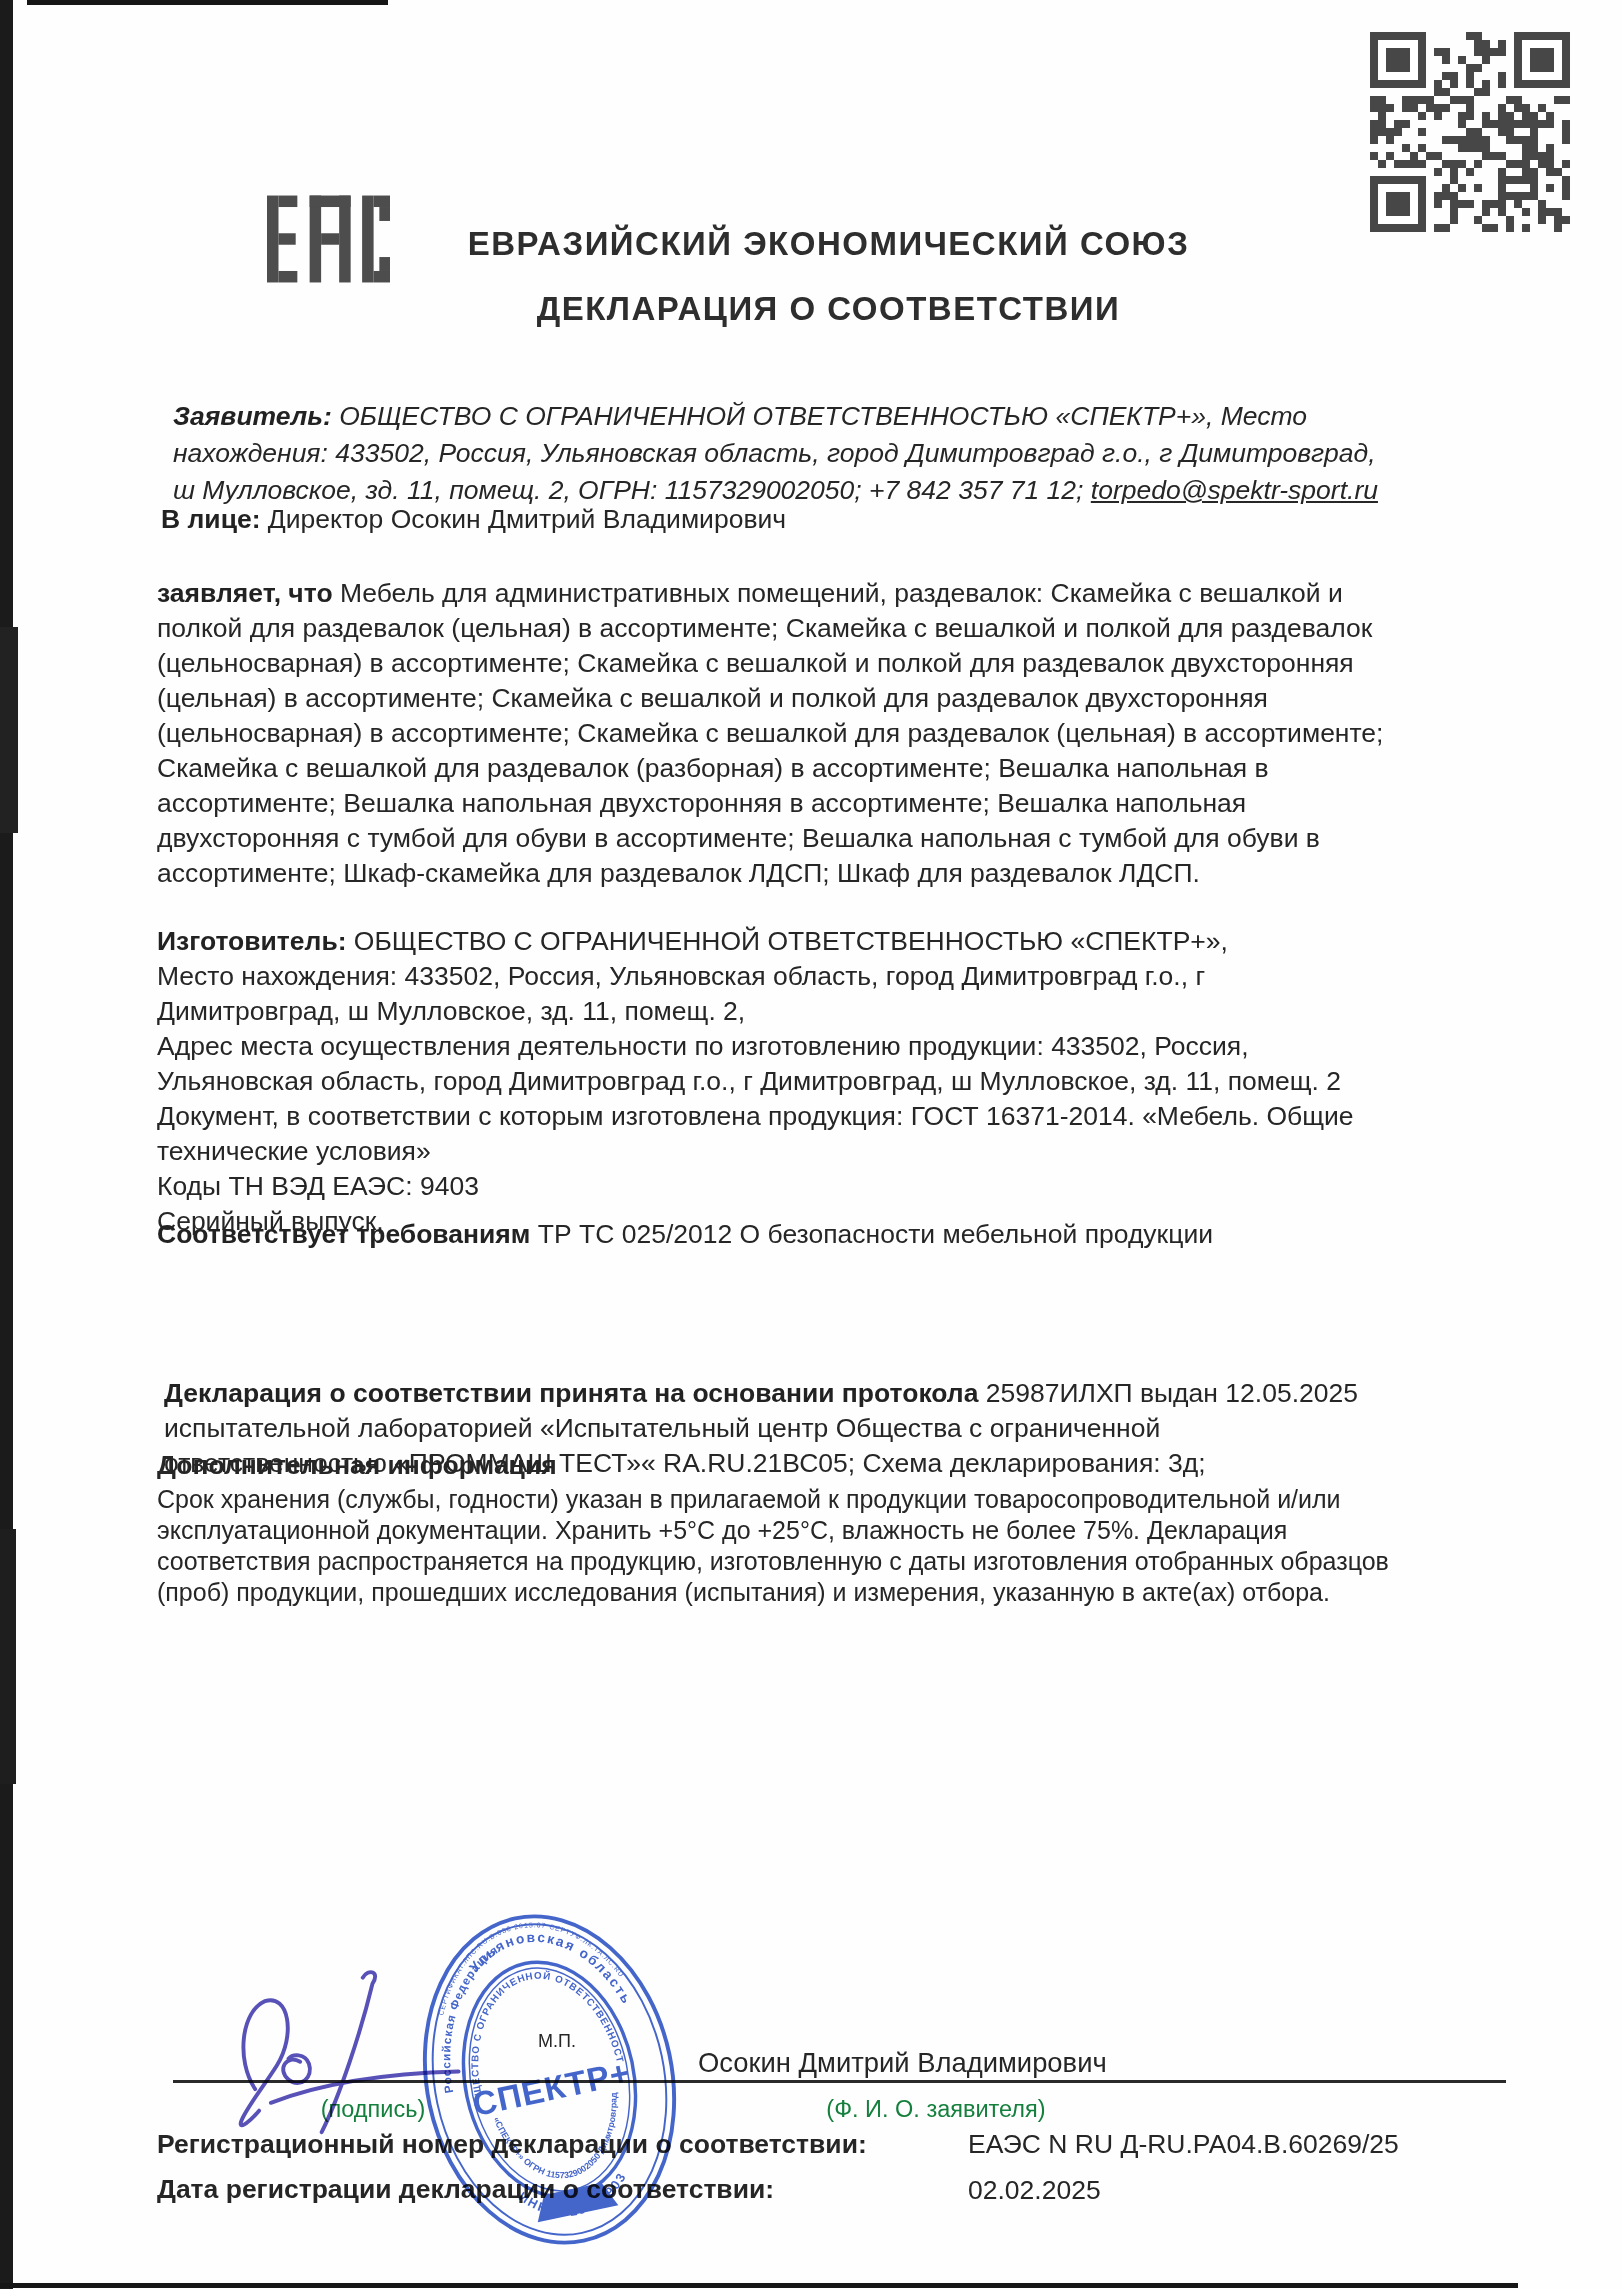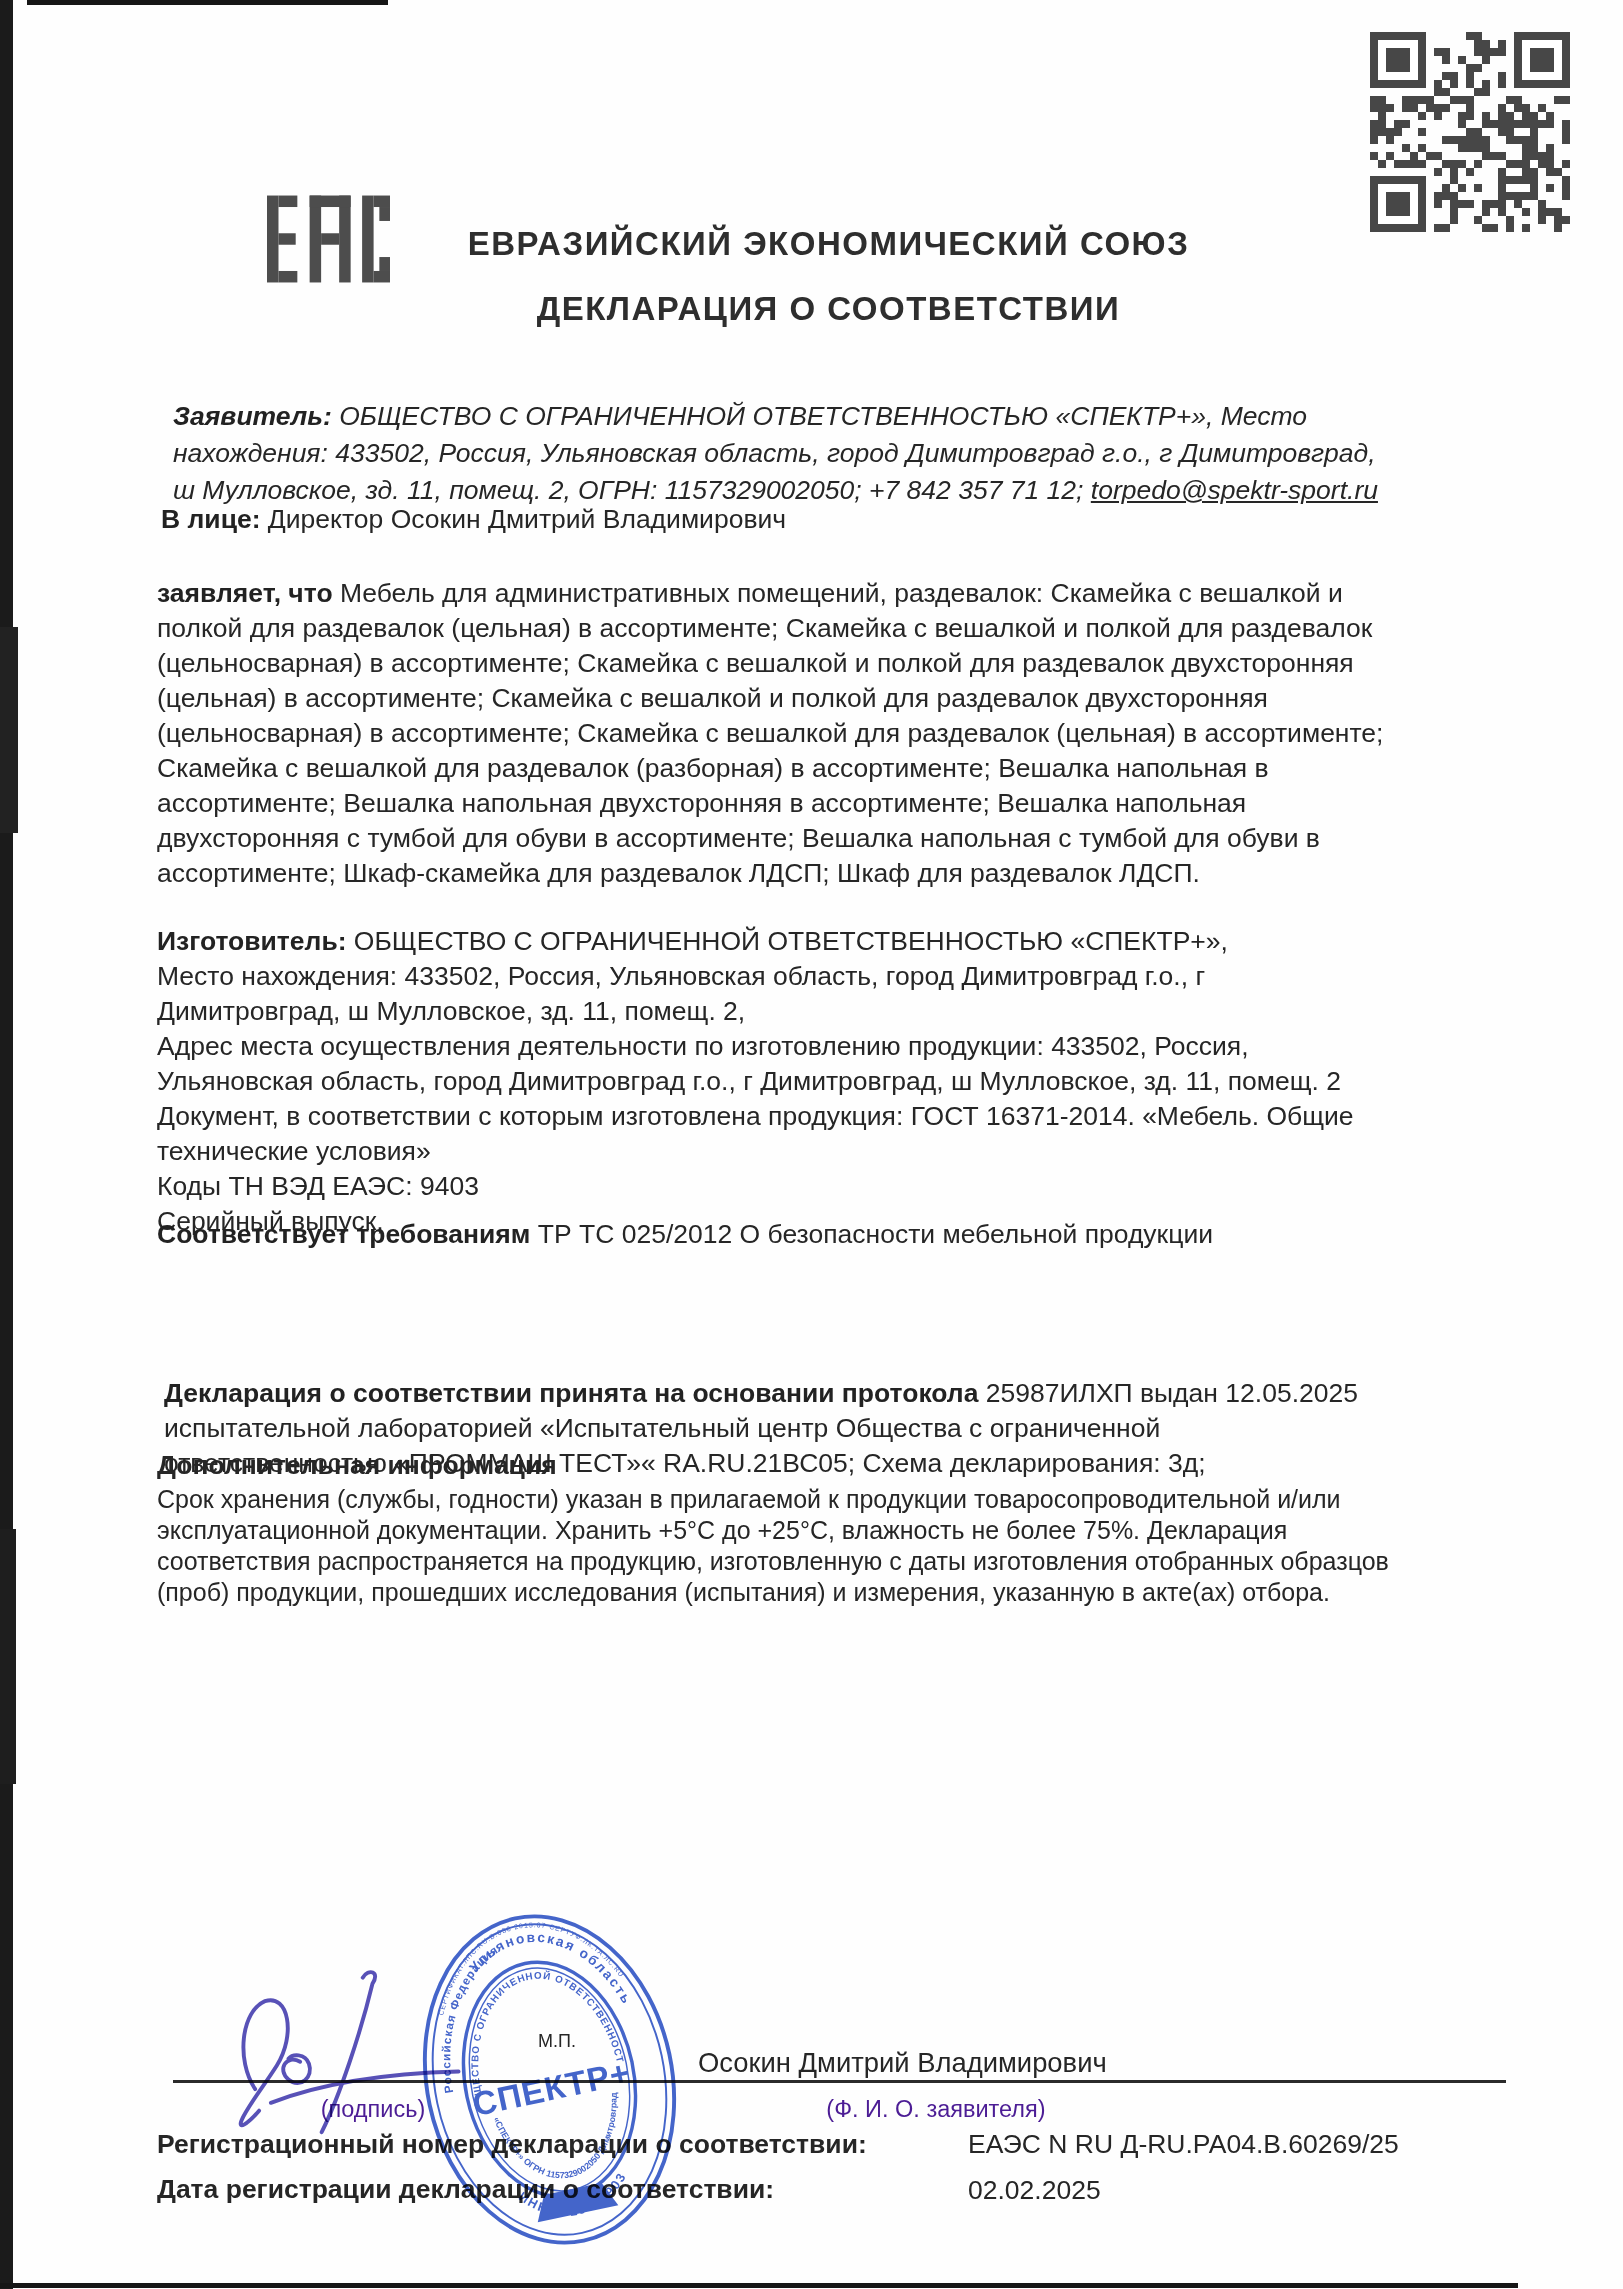--- a/index.html
+++ b/index.html
@@ -10,21 +10,21 @@
     color:#262626;
   }
   .abs{position:absolute;}
   .pre{white-space:pre-line;}
   .body-text{font-size:26.5px;line-height:35px;width:1392px;}
   .lh38{line-height:37px;}
   .small-text{font-size:25px;line-height:31px;width:1402px;}
   b{font-weight:bold;color:#222;}
   .title{font-weight:bold;font-size:33px;letter-spacing:1.5px;text-align:center;width:1157px;color:#2e2e2e;}
   .email{text-decoration:underline;cursor:pointer;}
-  .caption{font-size:23.5px;color:#4c1d95;text-align:center;}
+  .caption{font-size:23.5px;color:#15803d;text-align:center;}
   
   .edge-left{left:0;top:0;width:12.7px;height:2290px;background:#1b1b1b;z-index:1;}
   .edge-bump1{left:0;top:627px;width:17.6px;height:206px;background:#222;z-index:1;}
   .edge-bump2{left:0;top:1529px;width:15.7px;height:255px;background:#1e1e1e;z-index:1;}
   .edge-top{left:27.4px;top:0;width:361px;height:4.9px;background:#161616;z-index:1;}
   .edge-bottom{left:0;top:2283px;width:1518px;height:4.9px;background:#161616;z-index:1;}
   .sig-line{left:173px;top:2080px;width:1333px;height:2.9px;background:#2a2a2a;z-index:2;}
   .stamp{left:420px;top:1907px;width:259px;height:345px;z-index:5;mix-blend-mode:multiply;}
   .signature{left:214px;top:1964px;width:274px;height:176px;z-index:6;mix-blend-mode:multiply;}
   .z2{z-index:2;}

